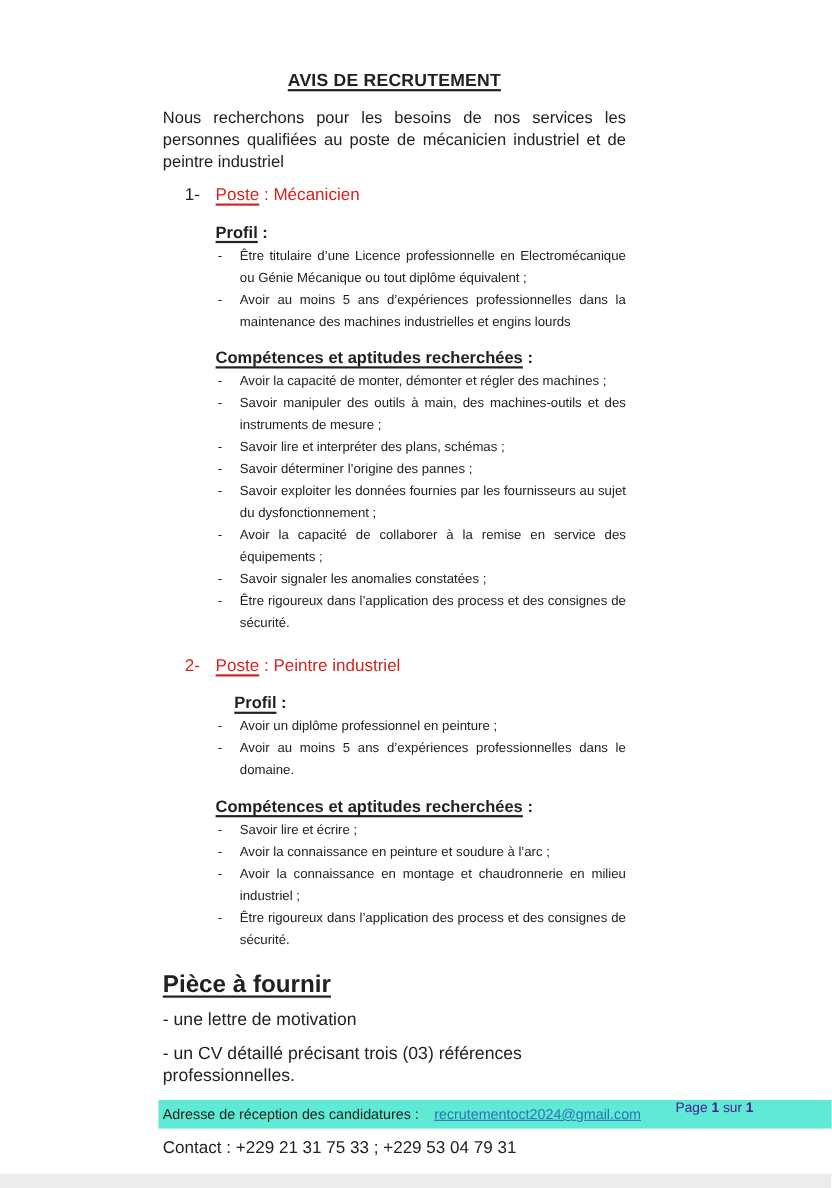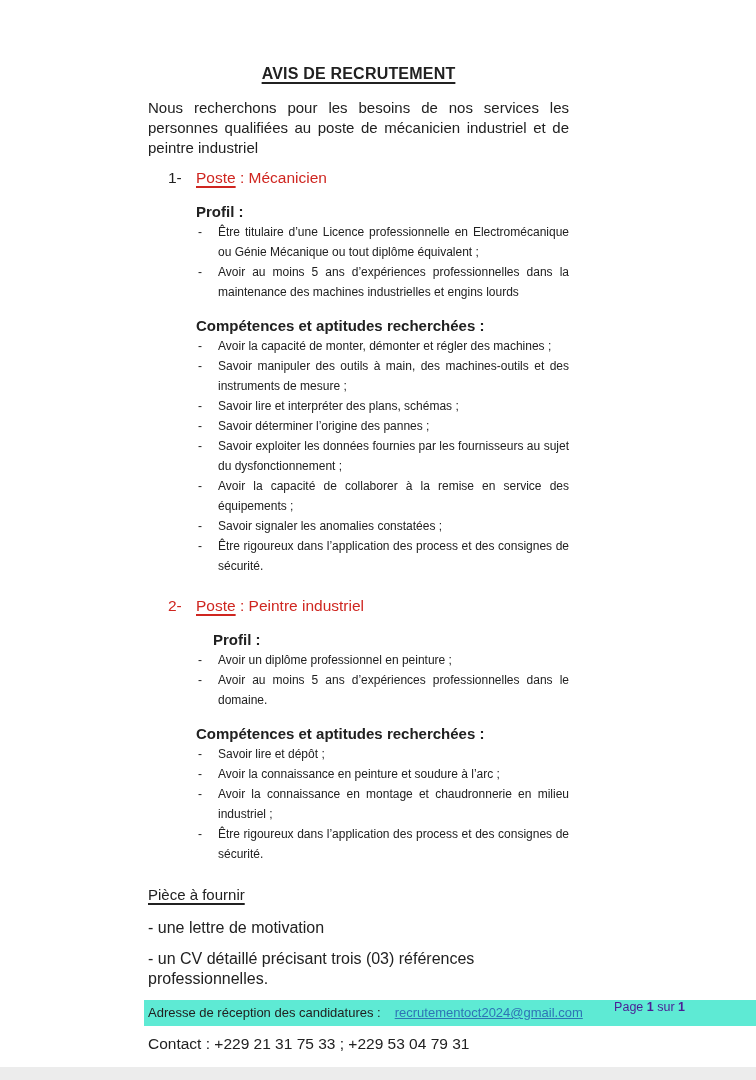--- a/index.html
+++ b/index.html
@@ -43,42 +43,42 @@
   .block { margin-bottom: 14px; }
   .block.after-post { margin-bottom: 20px; }
 
   .sec-heading {
     font-weight: bold;
     font-size: 15px;
     line-height: 20px;
     margin-left: 48px;
   }
   .sec-heading.indent-more { margin-left: 65px; }
-  .sec-heading .u { text-decoration-thickness: 1.5px; text-underline-offset: 3px; }
+  .sec-heading .u { text-decoration: underline; text-decoration-thickness: 1.5px; text-underline-offset: 3px; }
 
   ul.dash-list { list-style: none; margin-left: 48px; }
   ul.dash-list li {
     position: relative;
     padding-left: 22px;
     font-size: 12px;
     line-height: 20px;
   }
   ul.dash-list li::before {
     content: "-";
     position: absolute;
     left: 2px;
     top: 0;
   }
   ul.dash-list li .dash-text { display: block; text-align: justify; }
 
   .red { color: #cf2620; }
 
   .piece-heading {
-    font-size: 15px;
-    font-weight: normal;
+    font-size: 22px;
+    font-weight: bold;
     line-height: 22px;
     margin-bottom: 12px;
   }
   .piece-heading span { text-decoration: underline; text-decoration-thickness: 1.6px; text-underline-offset: 3px; }
   .piece-item { font-size: 16px; line-height: 20px; margin-bottom: 11px; }
 
   .adresse-line {
     background: #5eead4;
     padding: 3px 4px;
     margin-left: -4px;
@@ -194,21 +194,21 @@
           <span class="dash-text">Avoir au moins 5 ans d’expériences professionnelles dans le domaine.</span>
         </li>
       </ul>
   </div>
 
   <div class="block after-post">
     <div class="sec-heading"><span class="u">Compétences et aptitudes recherchées</span><span> :</span></div>
     <ul class="dash-list">
 
     <li>
-          <span class="dash-text">Savoir lire et dépôt ;</span>
+          <span class="dash-text">Savoir lire et écrire ;</span>
         </li>
         <li>
           <span class="dash-text">Avoir la connaissance en peinture et soudure à l’arc ;</span>
         </li>
         <li>
           <span class="dash-text">Avoir la connaissance en montage et chaudronnerie en milieu industriel ;</span>
         </li>
         <li>
           <span class="dash-text">Être rigoureux dans l’application des process et des consignes de sécurité.</span>
         </li>

